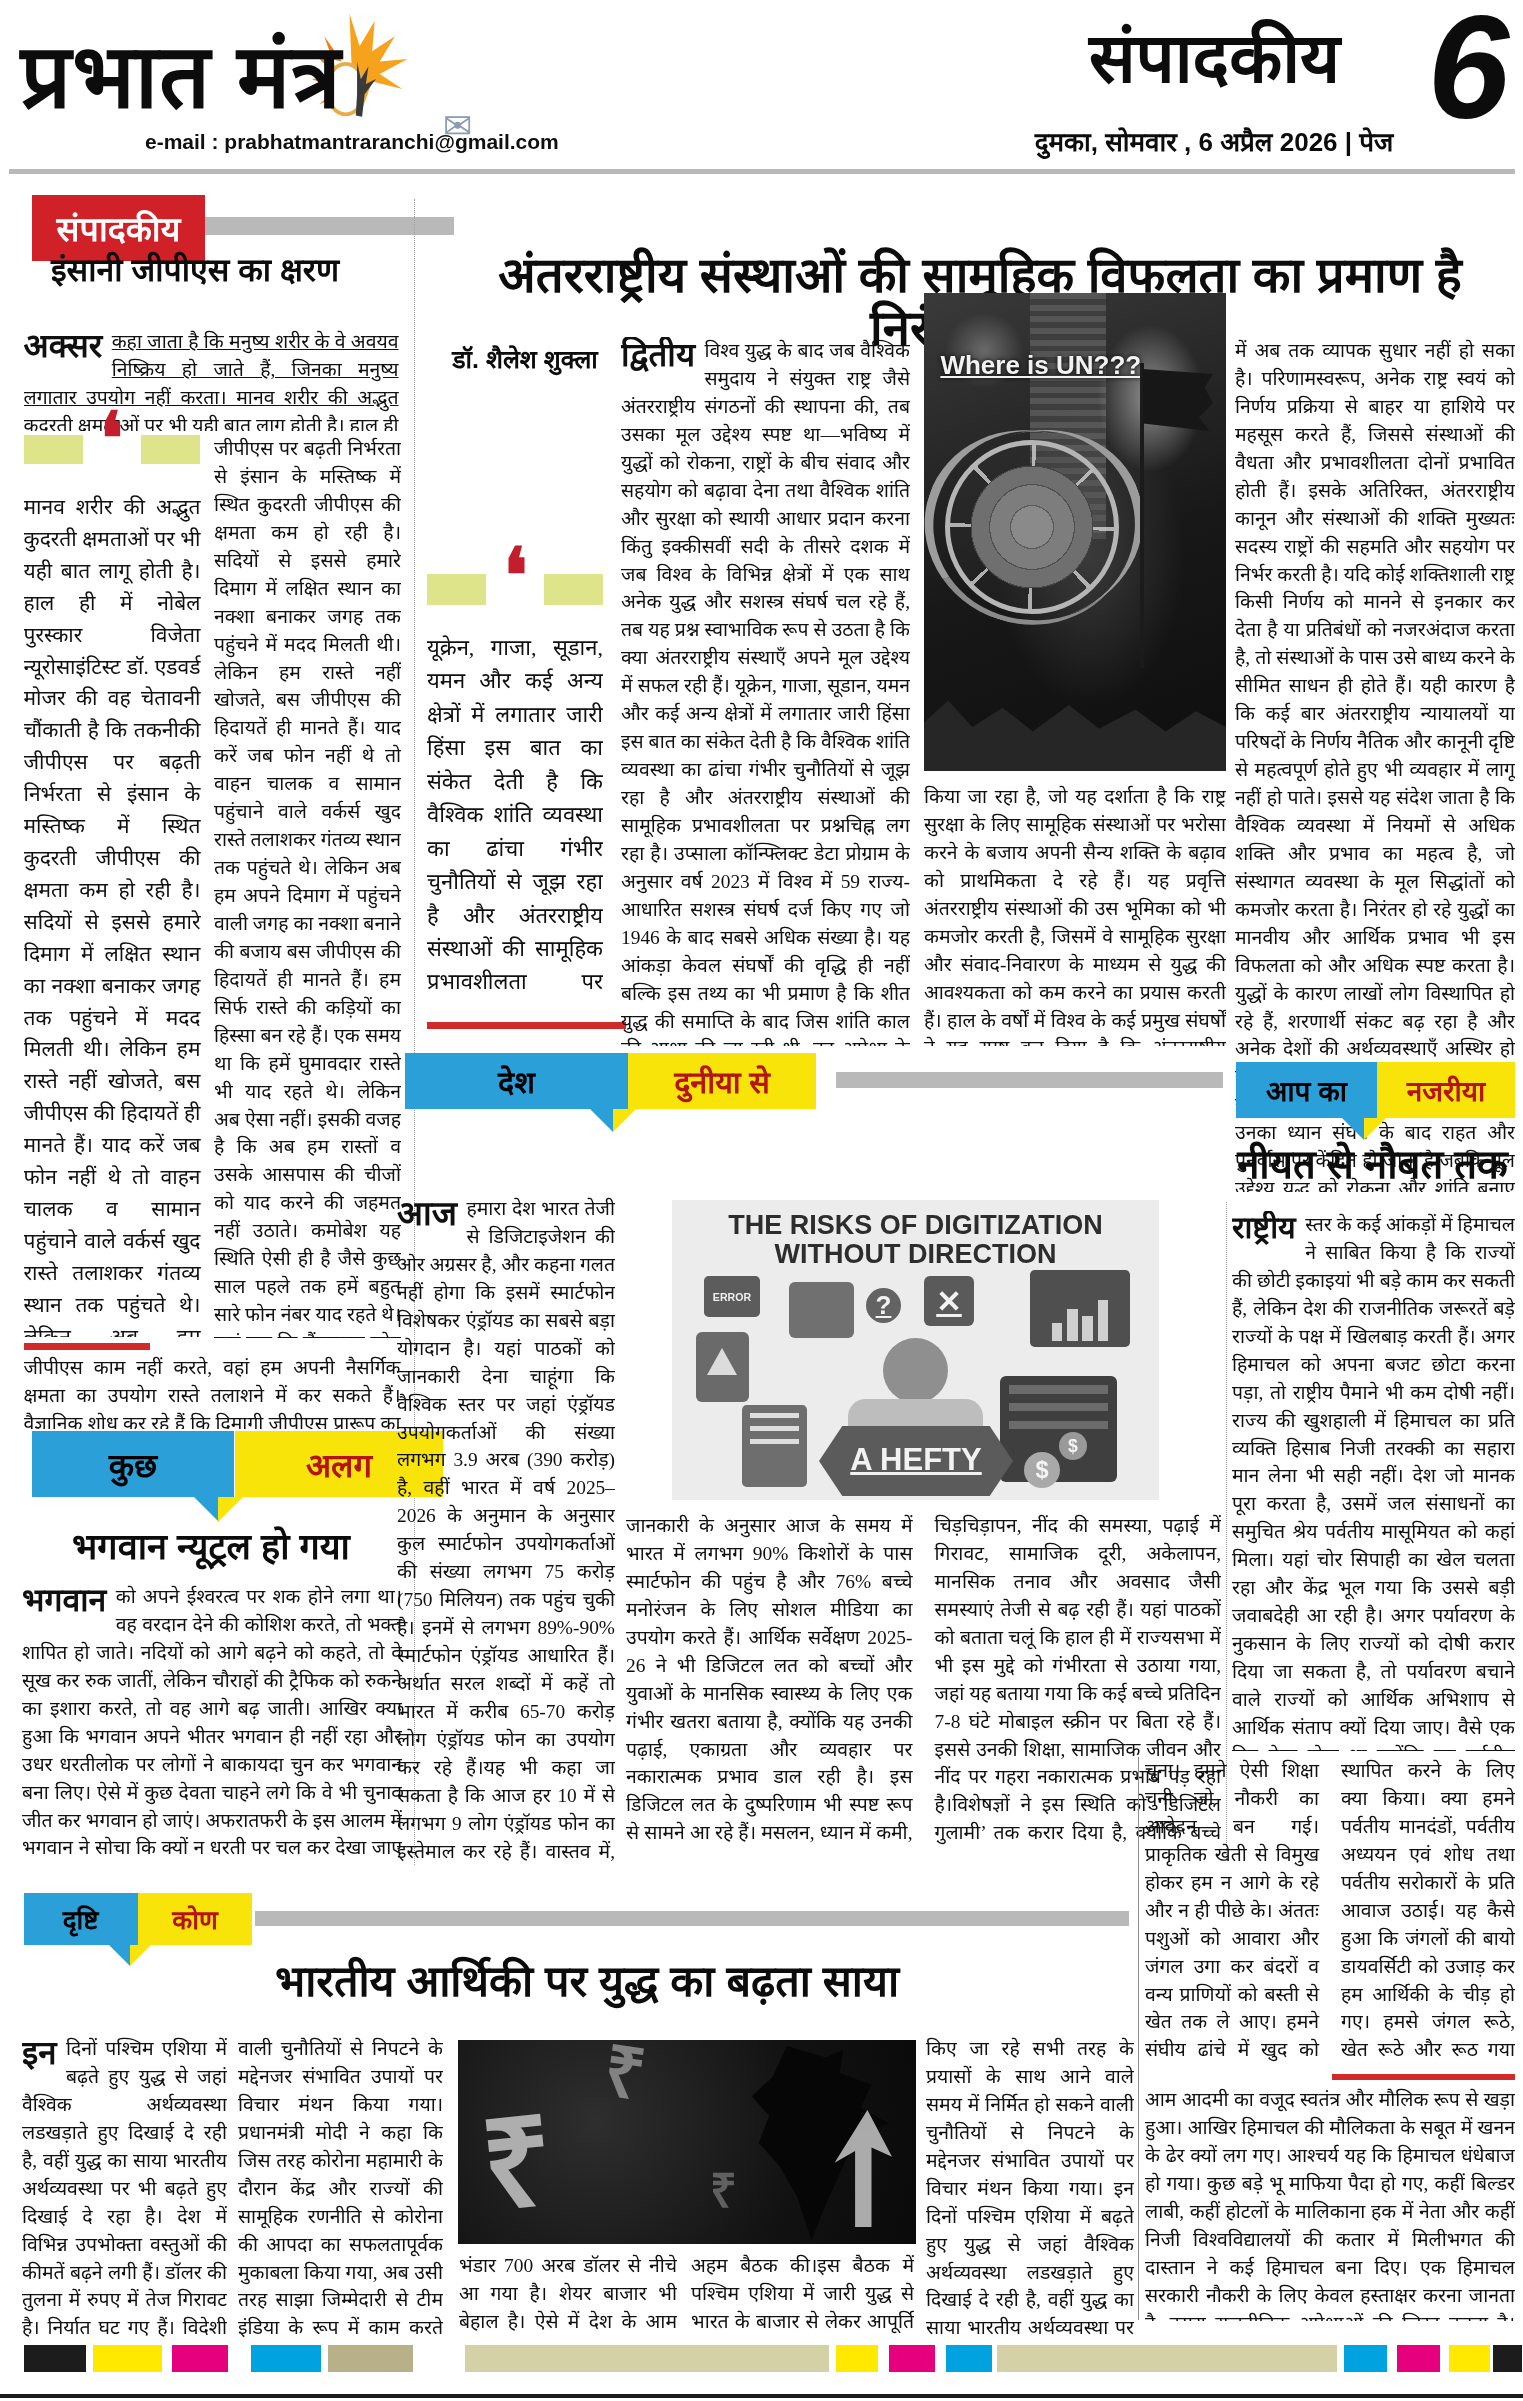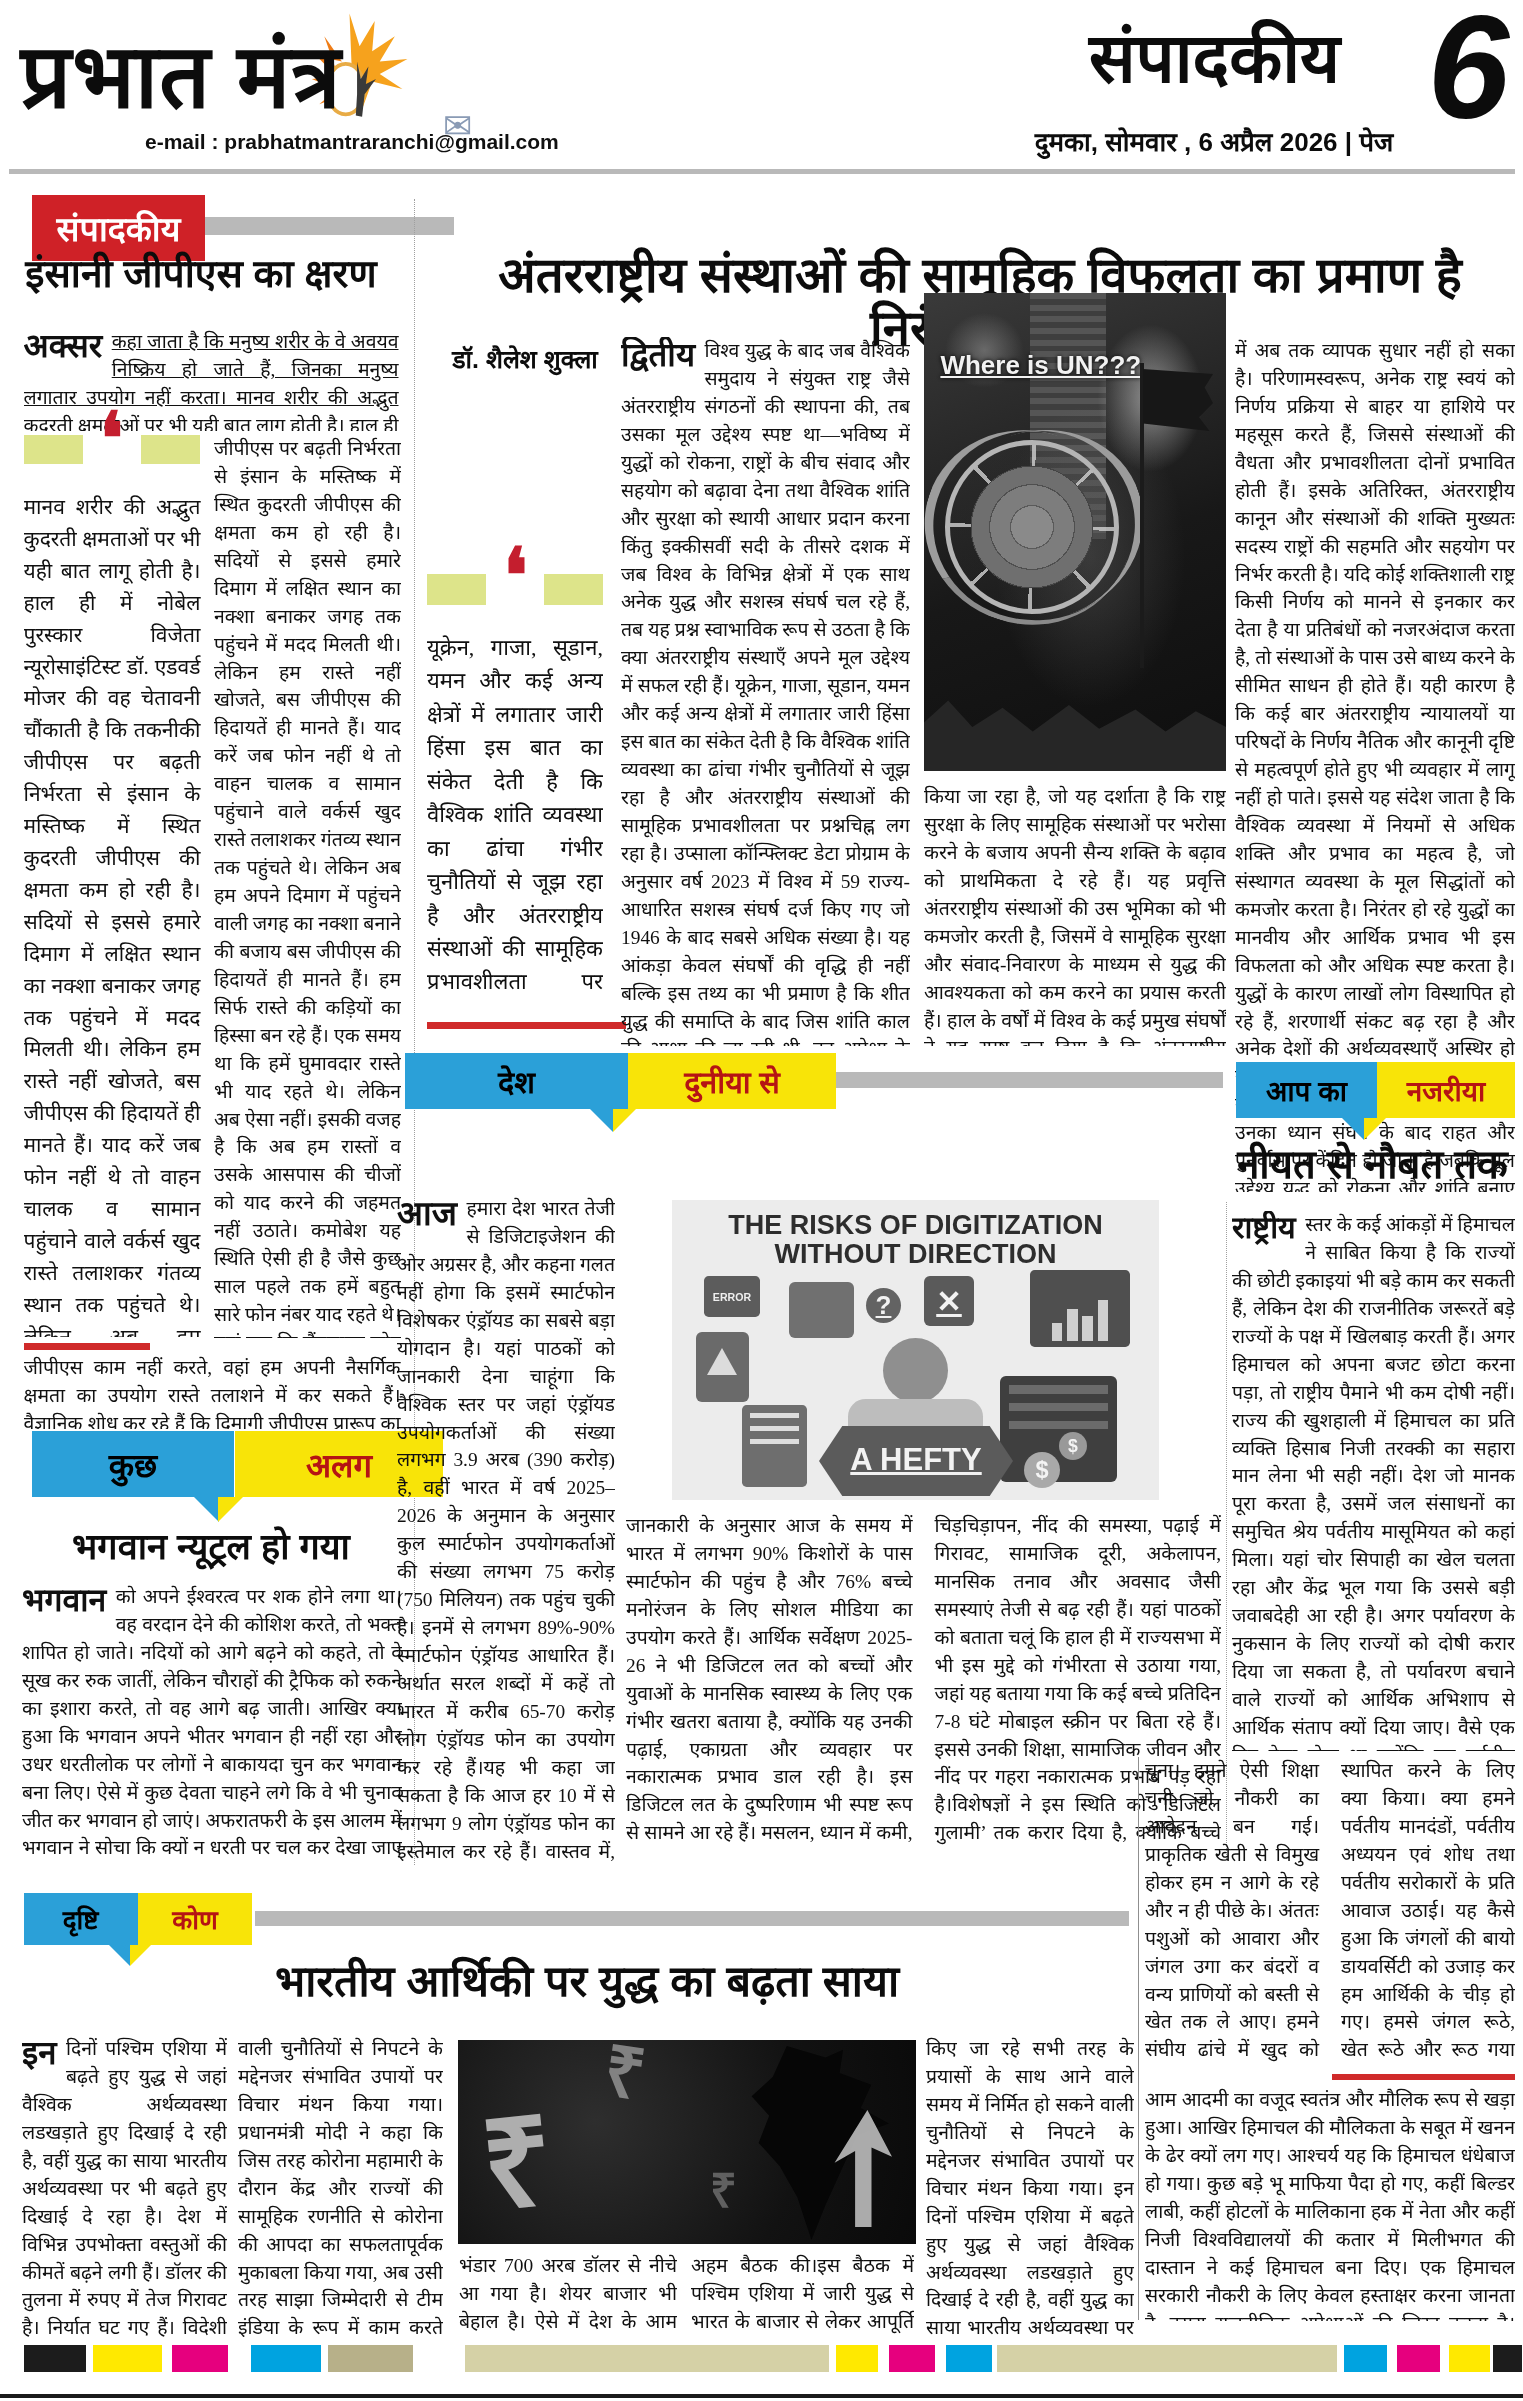--- a/index.html
+++ b/index.html
@@ -84,21 +84,21 @@
     <div class="abs" style="left:219px;top:76px;width:70px;height:62px;background:#171717;
          clip-path:polygon(0 0,100% 8%,88% 30%,100% 55%,80% 78%,95% 100%,0 88%);"></div>
     <div class="abs" style="left:0;bottom:0;width:100%;height:88px;background:#262626;
          clip-path:polygon(0 45%,8% 20%,16% 50%,26% 28%,36% 55%,48% 25%,58% 52%,70% 30%,80% 55%,90% 32%,100% 50%,100% 100%,0 100%);"></div>
   </div>
 
   <div class="abs body" style="left:924px;top:783px;width:302px;height:263px;">किया जा रहा है, जो यह दर्शाता है कि राष्ट्र सुरक्षा के लिए सामूहिक संस्थाओं पर भरोसा करने के बजाय अपनी सैन्य शक्ति के बढ़ाव को प्राथमिकता दे रहे हैं। यह प्रवृत्ति अंतरराष्ट्रीय संस्थाओं की उस भूमिका को भी कमजोर करती है, जिसमें वे सामूहिक सुरक्षा और संवाद-निवारण के माध्यम से युद्ध की आवश्यकता को कम करने का प्रयास करती हैं। हाल के वर्षों में विश्व के कई प्रमुख संघर्षों ने यह स्पष्ट कर दिया है कि अंतरराष्ट्रीय संस्थाओं की मध्यस्थता और शांति स्थापना की प्रक्रियाएँ सीमित होती जा रही हैं। इन संघर्षों में संयुक्त राष्ट्र समेत अनेक क्षेत्रीय संगठनों की भूमिका केवल मानवीय सहायता पहुंचाने तक सीमित रह गई और राजनीतिक कारण हैं। संयुक्त राष्ट्र की शक्ति संतुलन पर आधारित व्यवस्था बदल चुका है। नए उभरते राष्ट्र और क्षेत्रीय संगठन अधिक प्रतिनिधित्व की मांग कर रहे हैं।</div>
 
   <div class="abs body" style="left:1235px;top:337px;width:280px;height:855px;">में अब तक व्यापक सुधार नहीं हो सका है। परिणामस्वरूप, अनेक राष्ट्र स्वयं को निर्णय प्रक्रिया से बाहर या हाशिये पर महसूस करते हैं, जिससे संस्थाओं की वैधता और प्रभावशीलता दोनों प्रभावित होती हैं। इसके अतिरिक्त, अंतरराष्ट्रीय कानून और संस्थाओं की शक्ति मुख्यतः सदस्य राष्ट्रों की सहमति और सहयोग पर निर्भर करती है। यदि कोई शक्तिशाली राष्ट्र किसी निर्णय को मानने से इनकार कर देता है या प्रतिबंधों को नजरअंदाज करता है, तो संस्थाओं के पास उसे बाध्य करने के सीमित साधन ही होते हैं। यही कारण है कि कई बार अंतरराष्ट्रीय न्यायालयों या परिषदों के निर्णय नैतिक और कानूनी दृष्टि से महत्वपूर्ण होते हुए भी व्यवहार में लागू नहीं हो पाते। इससे यह संदेश जाता है कि वैश्विक व्यवस्था में नियमों से अधिक शक्ति और प्रभाव का महत्व है, जो संस्थागत व्यवस्था के मूल सिद्धांतों को कमजोर करता है। निरंतर हो रहे युद्धों का मानवीय और आर्थिक प्रभाव भी इस विफलता को और अधिक स्पष्ट करता है। युद्धों के कारण लाखों लोग विस्थापित हो रहे हैं, शरणार्थी संकट बढ़ रहा है और अनेक देशों की अर्थव्यवस्थाएँ अस्थिर हो रही हैं। जब अंतरराष्ट्रीय संस्थाएँ इन संकटों को समय रहते रोक नहीं पातीं, तो उनका ध्यान संघर्ष के बाद राहत और पुनर्वास पर केंद्रित हो जाता है जबकि मूल उद्देश्य युद्ध को रोकना और शांति बनाए रखना था। इस प्रकार संस्थाओं की कमियां स्पष्ट रूप से उजागर हो जाती हैं। वर्तमान वैश्विक परिदृश्य यह संकेत देता है कि अंतरराष्ट्रीय संस्थाओं में संरचनात्मक सुधार, निर्णय प्रक्रिया में पारदर्शिता, क्षेत्रीय संगठनों के साथ बेहतर समन्वय और वैश्विक शक्ति संतुलन के अनुरूप प्रतिनिधित्व आवश्यक है।</div>
 
-  <div class="abs hl" style="left:16px;top:253px;width:370px;font-size:39px;">इंसानी जीपीएस का क्षरण</div>
+  <div class="abs hl" style="left:10px;top:253px;width:370px;font-size:32px;">इंसानी जीपीएस का क्षरण</div>
   <div class="abs body" style="left:23.5px;top:328px;width:375px;height:103px;text-decoration:underline;">
     <span class="drop" style="font-size:33px;">अक्सर</span><span>कहा जाता है कि मनुष्य शरीर के वे अवयव निष्क्रिय हो जाते हैं, जिनका मनुष्य लगातार उपयोग नहीं करता। मानव शरीर की अद्भुत कुदरती क्षमताओं पर भी यही बात लागू होती है। हाल ही में नोबेल पुरस्कार विजेता न्यूरोसाइंटिस्ट डॉ. एडवर्ड मोजर की वह चेतावनी चौंकाती है कि तकनीकी</span>
   </div>
   <div class="abs qbar" style="left:23.5px;top:435px;width:59px;height:29px;"></div>
   <div class="abs qbar" style="left:141px;top:435px;width:59px;height:29px;"></div>
   <div class="abs qmark center" style="left:82px;top:402px;width:59px;font-size:73px;line-height:1;">❛</div>
   <div class="abs quote-text" style="left:23.5px;top:492px;width:177px;height:845px;font-size:21px;">मानव शरीर की अद्भुत कुदरती क्षमताओं पर भी यही बात लागू होती है। हाल ही में नोबेल पुरस्कार विजेता न्यूरोसाइंटिस्ट डॉ. एडवर्ड मोजर की वह चेतावनी चौंकाती है कि तकनीकी जीपीएस पर बढ़ती निर्भरता से इंसान के मस्तिष्क में स्थित कुदरती जीपीएस की क्षमता कम हो रही है। सदियों से इससे हमारे दिमाग में लक्षित स्थान का नक्शा बनाकर जगह तक पहुंचने में मदद मिलती थी। लेकिन हम रास्ते नहीं खोजते, बस जीपीएस की हिदायतें ही मानते हैं। याद करें जब फोन नहीं थे तो वाहन चालक व सामान पहुंचाने वाले वर्कर्स खुद रास्ते तलाशकर गंतव्य स्थान तक पहुंचते थे। लेकिन अब हम घुमावदार रास्ते भी याद नहीं रख पा रहे हैं। इसी तरह हम अपने शरीर के भीतर स्थित जीपीएस की क्षमताओं से वंचित होने लगे हैं। दरअसल, वैज्ञानिकों के अनुसार मनुष्य के मस्तिष्क के भीतर ग्रिड सेल्स होते हैं। जिन्हें इंसानी दिमाग का भीतरी जीपीएस कहा जा सकता है। जो हमारा मार्गदर्शन करते हैं। यह हमारी मदद करता है कि हम आगे कहां आगे जाना है।</div>
   <div class="abs redline" style="left:23.5px;top:1343px;width:126px;height:7px;"></div>
   <div class="abs body" style="left:214px;top:435px;width:187px;height:903px;">जीपीएस पर बढ़ती निर्भरता से इंसान के मस्तिष्क में स्थित कुदरती जीपीएस की क्षमता कम हो रही है। सदियों से इससे हमारे दिमाग में लक्षित स्थान का नक्शा बनाकर जगह तक पहुंचने में मदद मिलती थी। लेकिन हम रास्ते नहीं खोजते, बस जीपीएस की हिदायतें ही मानते हैं। याद करें जब फोन नहीं थे तो वाहन चालक व सामान पहुंचाने वाले वर्कर्स खुद रास्ते तलाशकर गंतव्य स्थान तक पहुंचते थे। लेकिन अब हम अपने दिमाग में पहुंचने वाली जगह का नक्शा बनाने की बजाय बस जीपीएस की हिदायतें ही मानते हैं। हम सिर्फ रास्ते की कड़ियों का हिस्सा बन रहे हैं। एक समय था कि हमें घुमावदार रास्ते भी याद रहते थे। लेकिन अब ऐसा नहीं। इसकी वजह है कि अब हम रास्तों व उसके आसपास की चीजों को याद करने की जहमत नहीं उठाते। कमोबेश यह स्थिति ऐसी ही है जैसे कुछ साल पहले तक हमें बहुत सारे फोन नंबर याद रहते थे। यहां तक कि लैंडलाइन फोन के नंबर भी याद रहते थे। लेकिन अब फोन में नंबर सुरक्षित करके हम अपने परिवार के खास फोन नंबर याद नहीं रख पा रहे हैं। इसी तरह हम इंसानी जीपीएस की क्षमताओं से वंचित होने लगे हैं।</div>
   <div class="abs body" style="left:23.5px;top:1354px;width:377px;height:75px;">जीपीएस काम नहीं करते, वहां हम अपनी नैसर्गिक क्षमता का उपयोग रास्ते तलाशने में कर सकते हैं। वैज्ञानिक शोध कर रहे हैं कि दिमागी जीपीएस प्रारूप का इस्तेमाल रोबोटिक्स में करने में कैसे सफलता मिले। जिससे मशीनें भी वैसा ही व्यवहार करें जैसा हमारा दिमाग करता है।</div>
@@ -112,21 +112,21 @@
   <div class="abs" style="left:194px;top:1497px;border-top:25px solid #2ba0d8;border-left:25px solid transparent;width:0;height:0;"></div>
   <div class="abs" style="left:218px;top:1497px;border-top:25px solid #f8e408;border-right:25px solid transparent;width:0;height:0;"></div>
   <div class="abs hl" style="left:44px;top:1528px;width:334px;font-size:36px;">भगवान न्यूट्रल हो गया</div>
   <div class="abs body" style="left:22px;top:1583px;width:380px;height:276px;">
     <span class="drop" style="font-size:32px;">भगवान</span><span>को अपने ईश्वरत्व पर शक होने लगा था। वह वरदान देने की कोशिश करते, तो भक्त शापित हो जाते। नदियों को आगे बढ़ने को कहते, तो वे सूख कर रुक जातीं, लेकिन चौराहों की ट्रैफिक को रुकने का इशारा करते, तो वह आगे बढ़ जाती। आखिर क्या हुआ कि भगवान अपने भीतर भगवान ही नहीं रहा और उधर धरतीलोक पर लोगों ने बाकायदा चुन कर भगवान बना लिए। ऐसे में कुछ देवता चाहने लगे कि वे भी चुनाव जीत कर भगवान हो जाएं। अफरातफरी के इस आलम में भगवान ने सोचा कि क्यों न धरती पर चल कर देखा जाए कि आखिर वहां भगवान कैसे चुने जाते हैं। वे वेश बदल कर एक सभा में पहुंचे। मंच से नेता जनता को सपने बांट रहा था और श्रोता तालियां पीट रहे थे। पहले भगवान को लगा कि यही सच्ची भक्ति है। अभिभूत भक्तों को देख कर उन्होंने सोचा कि उनके जमाने में ऐसे भक्त कहां थे। फिर एक शराबी लड़खड़ाता हुआ सामने आ कर खड़ा हो गया। शराबी हंसा, उसने सामने स्थापित बड़ी सी मूर्ति की तरफ इशारा करके पूछा, 'बताओ यह किसकी है।' भगवान आश्चर्यचकित थे कि यह तो वही नेता है, जो बड़े मंच से जनता को सपने दिखा रहा था और श्रोता उसका नाम जप रहे थे।</span>
   </div>
 
   <div class="abs tag tag-blue" style="left:405px;top:1053px;width:223px;height:56px;font-size:30.5px;">
       <span>देश</span>
     </div>
-  <div class="abs tag tag-yellow" style="left:628px;top:1053px;width:208px;height:56px;font-size:30.5px;text-align:center;">
+  <div class="abs tag tag-yellow" style="left:628px;top:1053px;width:188px;height:56px;font-size:30.5px;text-align:center;">
       <span>दुनीया से</span>
     </div>
   <div class="abs" style="left:590px;top:1109px;border-top:23.5px solid #2ba0d8;border-left:23.5px solid transparent;width:0;height:0;"></div>
   <div class="abs" style="left:613px;top:1109px;border-top:23.5px solid #f8e408;border-right:23.5px solid transparent;width:0;height:0;"></div>
   <div class="abs grayline" style="left:836px;top:1072px;width:387px;height:16.4px;"></div>
 
   <div class="abs body" style="left:397px;top:1195px;width:218px;height:666px;">
     <span class="drop" style="font-size:34px;">आज</span><span>हमारा देश भारत तेजी से डिजिटाइजेशन की ओर अग्रसर है, और कहना गलत नहीं होगा कि इसमें स्मार्टफोन विशेषकर एंड्रॉयड का सबसे बड़ा योगदान है। यहां पाठकों को जानकारी देना चाहूंगा कि वैश्विक स्तर पर जहां एंड्रॉयड उपयोगकर्ताओं की संख्या लगभग 3.9 अरब (390 करोड़) है, वहीं भारत में वर्ष 2025–2026 के अनुमान के अनुसार कुल स्मार्टफोन उपयोगकर्ताओं की संख्या लगभग 75 करोड़ (750 मिलियन) तक पहुंच चुकी है। इनमें से लगभग 89%-90% स्मार्टफोन एंड्रॉयड आधारित हैं। अर्थात सरल शब्दों में कहें तो भारत में करीब 65-70 करोड़ लोग एंड्रॉयड फोन का उपयोग कर रहे हैं।यह भी कहा जा सकता है कि आज हर 10 में से लगभग 9 लोग एंड्रॉयड फोन का इस्तेमाल कर रहे हैं। वास्तव में, हमारे देश में सस्ते डेटा प्लान, किफायती स्मार्टफोन और डिजिटल सेवाओं का विस्तार इस तेजी के प्रमुख कारण हैं।भारत राजनीति समाचार हालांकि, इस डिजिटल क्रांति का एक चिंताजनक पहलू भी सामने आ रहा है ‘डिजिटल जहर’ अर्थात मोबाइल और इंटरनेट की कुछ ऐसी आदतें जो बच्चों और किशोरों के मानसिक स्वास्थ्य संकट बनती जा रही हैं। कई अभिभावकों ने माना है कि उनके बच्चे वीडियो और ओटीटी प्लेटफॉर्म्स के आदी हो चुके हैं। और भी चिंता की बात यह है कि 64% बच्चे सोशल मीडिया और गेमिंग के आदी हैं, जबकि केवल 20% बच्चों में किसी प्रकार की डिजिटल लत नहीं पाई गई है।एक उपलब्ध</span>
   </div>
 

